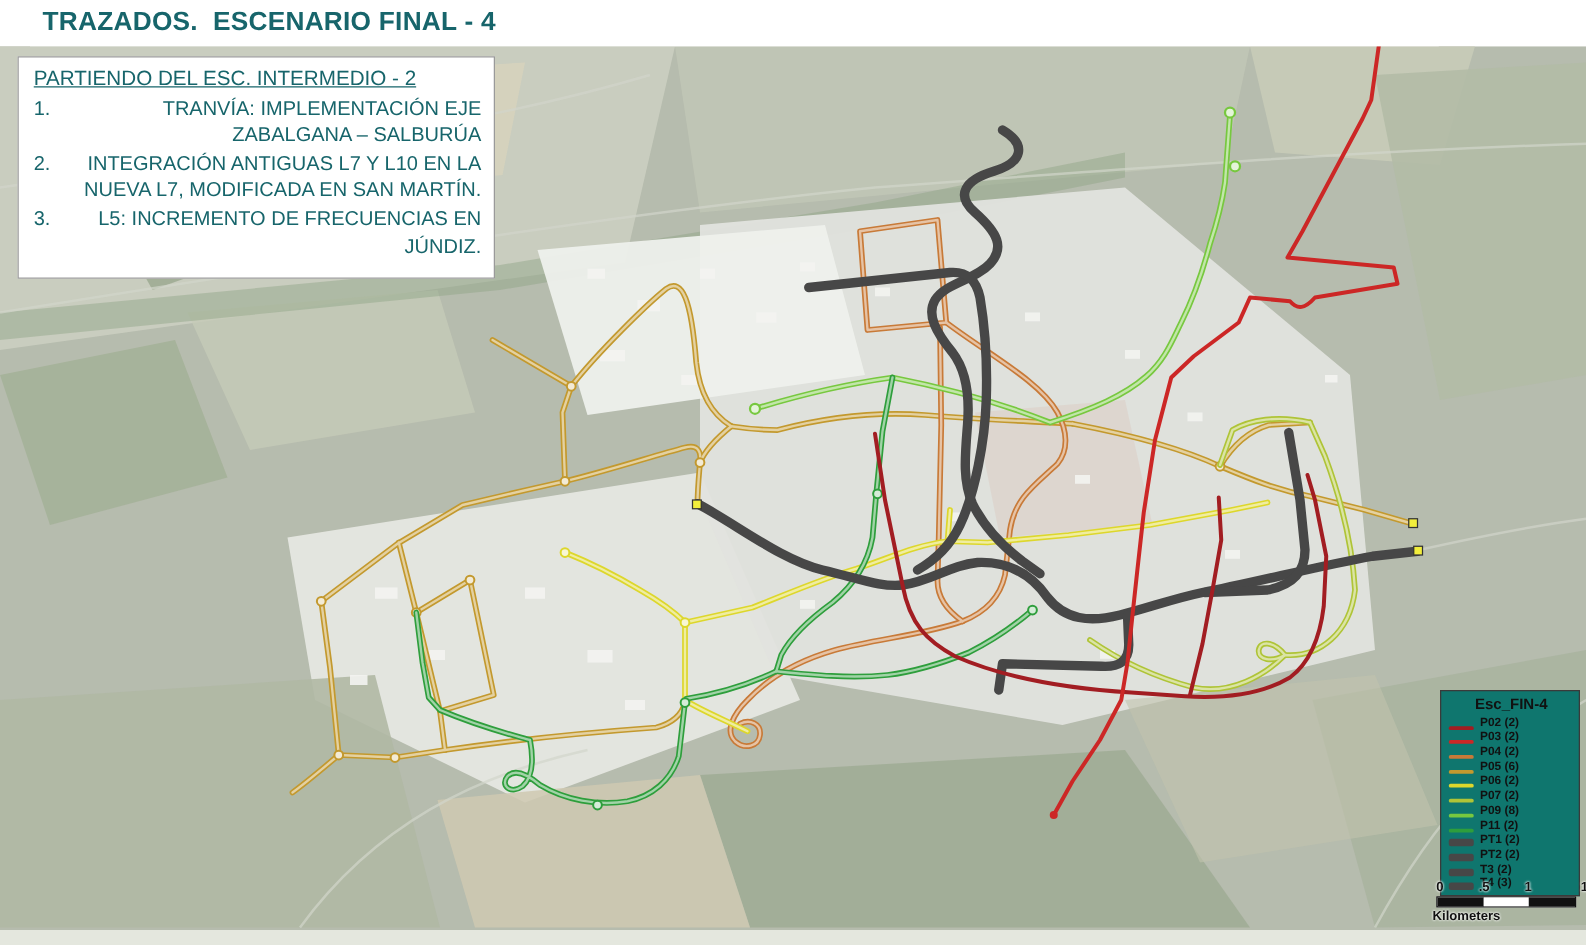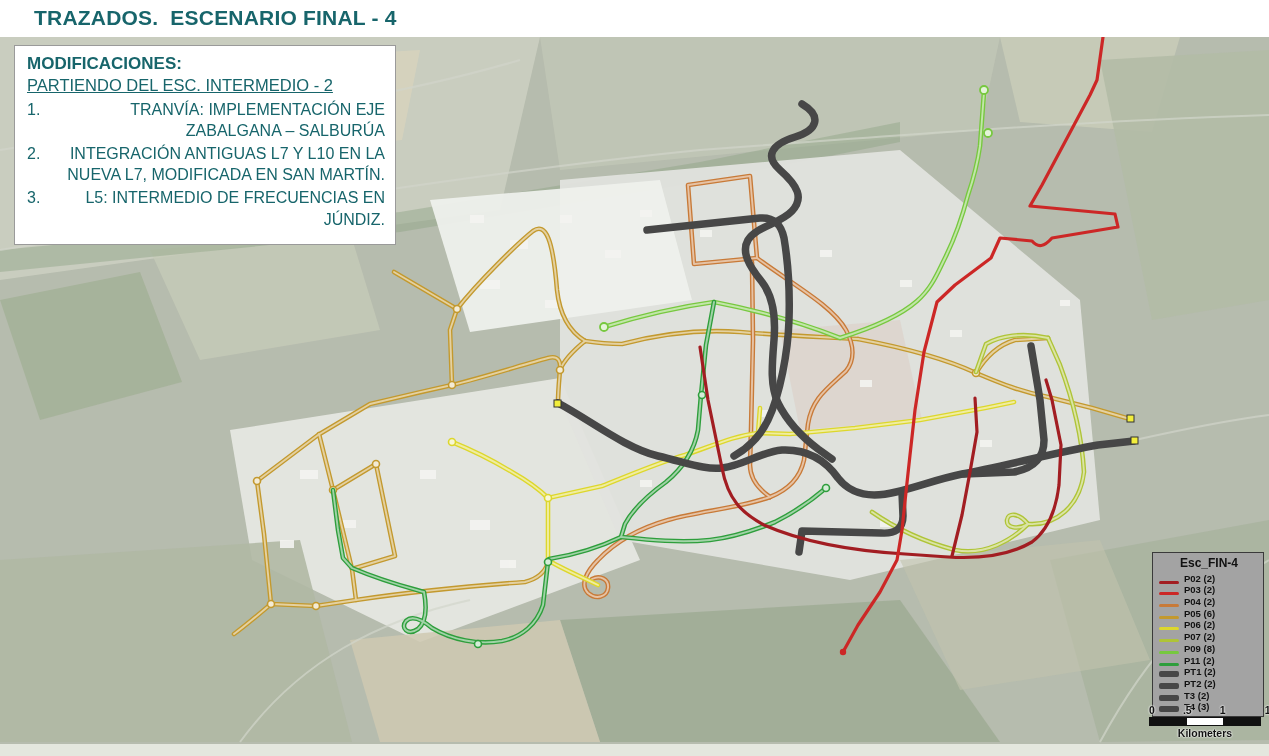--- a/index.html
+++ b/index.html
@@ -21,37 +21,37 @@
           background:#ffffff;border:1px solid #9a9a9a;padding:8px 10px 12px 12px;
           color:var(--accent_teal,#17656b);}
   .mod-heading{font-size:17px;font-weight:bold;margin-bottom:2px;}
   .mod-sub{font-size:16.5px;text-decoration:underline;margin-bottom:4px;}
   #mod-list{margin:0;padding:0;list-style:none;}
   #mod-list li{display:flex;font-size:16px;line-height:1.32;margin-bottom:2px;}
   #mod-list .num{width:30px;flex:0 0 30px;}
   #mod-list .txt{flex:1;text-align:right;}
   
   #legend{position:absolute;left:1152px;top:552px;width:112px;box-sizing:border-box;
-          background:#a3a3a3;border:1px solid #3a3a3a;padding:3px 4px 4px 6px;}
+          background:#0f766e;border:1px solid #3a3a3a;padding:3px 4px 4px 6px;}
   .legend-title{font-size:12px;font-weight:bold;color:#111;text-align:center;margin-bottom:2px;}
   .legend-row{display:flex;align-items:flex-end;height:11.7px;}
   .legend-row .swatch{width:20px;flex:0 0 20px;border-radius:2px;margin-right:5px;}
   .legend-row .swatch.thin{height:3px;}
   .legend-row .swatch.thick{height:6px;}
   .legend-row .lbl{font-size:9.5px;font-weight:bold;color:#111;white-space:nowrap;}
   
   #scalebar{position:absolute;left:1146px;top:704px;width:118px;}
   .sb-labels{position:relative;height:12px;font-size:10.5px;font-weight:bold;color:#111;
              text-shadow:0 0 2px #fff,0 0 2px #fff;}
   .sb-labels span{position:absolute;top:0;transform:translateX(-50%);}
   .sb-bar{position:relative;height:7px;border:1px solid #111;background:#fff;
           margin:1px 3px 0 3px;display:flex;}
   .sb-bar .seg{flex:1;height:100%;}
   .seg.b{background:#111;} .seg.w{background:#fff;}
-  .sb-unit{text-align:center;font-size:10.5px;font-weight:bold;color:#111;margin-top:1px;
+  .sb-unit{text-align:left;font-size:10.5px;font-weight:bold;color:#111;margin-top:1px;
            text-shadow:0 0 2px #fff,0 0 2px #fff;}
 </style>
 </head>
 <body>
 
 <div id="stage">
 
   <div id="map-wrap">
     <svg width="1269" height="719" viewBox="0 37 1269 719">
       <defs>
@@ -277,34 +277,33 @@
         <rect x="554" y="400" width="7" height="7" class="tdot" stroke="#333" stroke-width="1" fill="#f2ee3c"></rect>
       </g>
     </svg>
   </div>
 
   <div id="header">
     <div class="title">TRAZADOS.  ESCENARIO FINAL - 4</div>
   </div>
 
   <div id="modbox">
-    <div class="mod-heading">MODIFICACIONES:</div>
     <div class="mod-sub">PARTIENDO DEL ESC. INTERMEDIO - 2</div>
     <ol id="mod-list">
         <li>
           <span class="num">1.</span>
           <span class="txt">TRANVÍA: IMPLEMENTACIÓN EJE ZABALGANA – SALBURÚA</span>
         </li>
         <li>
           <span class="num">2.</span>
           <span class="txt">INTEGRACIÓN ANTIGUAS L7 Y L10 EN LA NUEVA L7, MODIFICADA EN SAN MARTÍN.</span>
         </li>
         <li>
           <span class="num">3.</span>
-          <span class="txt">L5: INTERMEDIO DE FRECUENCIAS EN JÚNDIZ.</span>
+          <span class="txt">L5: INCREMENTO DE FRECUENCIAS EN JÚNDIZ.</span>
         </li>
       </ol>
   </div>
 
   <div id="legend">
     <div class="legend-title">Esc_FIN-4</div>
     <div id="legend-items">
         <div class="legend-row">
           <span class="swatch thin" style="background: rgb(162, 29, 34);"></span>
           <span class="lbl">P02 (2)</span>

